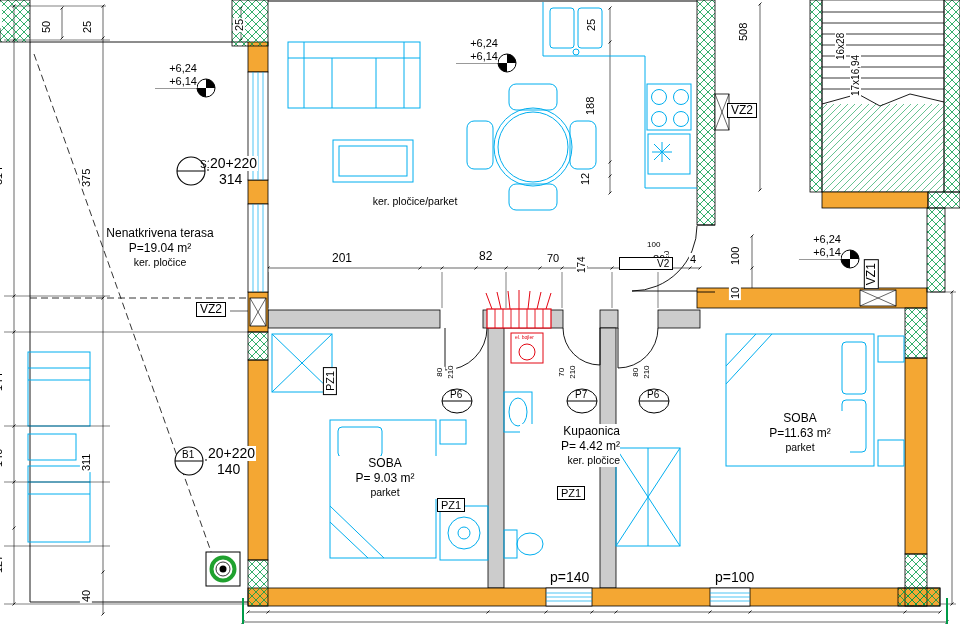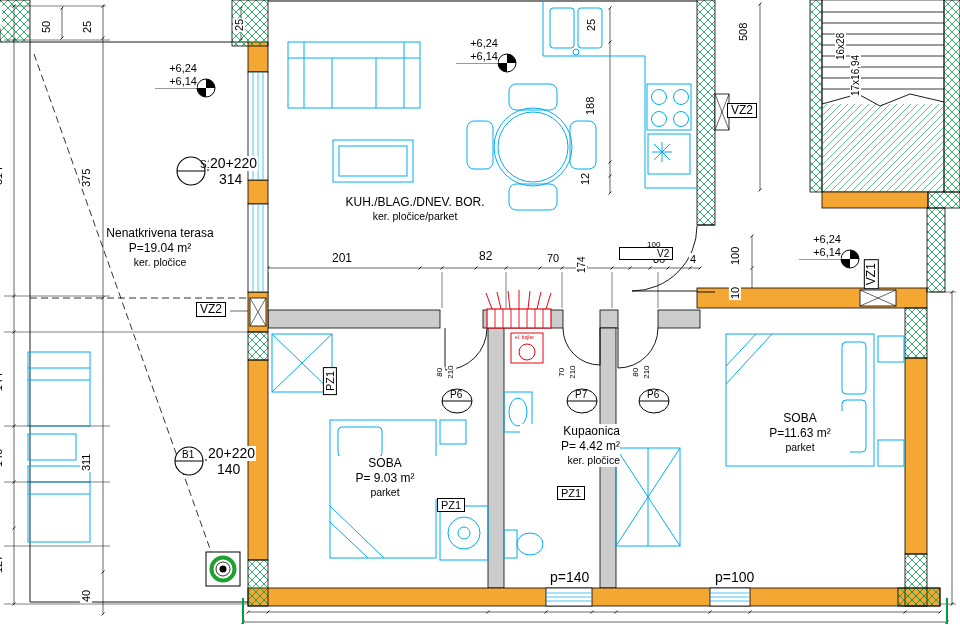--- a/index.html
+++ b/index.html
@@ -314,21 +314,21 @@
 
 <span class="lbl f12" style="left:331px;top:252px;">201</span>
 <span class="lbl f12" style="left:478px;top:250px;">82</span>
 <span class="lbl" style="left:546px;top:252px;">70</span>
 <span class="lbl f8" style="left:646px;top:241px;">100</span>
 <span class="lbl" style="left:652px;top:253px;">86</span>
 <span class="lbl" style="left:689px;top:253px;">4</span>
 <span class="lbl f9" style="left:549px;top:570px;">p=140</span>
 <span class="lbl f9" style="left:714px;top:570px;">p=100</span>
 
-<span class="lbl box f10" style="left:619px;top:247px;padding-left:37px;">V2</span>
+<span class="lbl box f10" style="left:619px;top:257px;padding-left:37px;">V2</span>
 <span class="lbl box f12" style="left:196px;top:302px;">VZ2</span>
 <span class="lbl box f12" style="left:727px;top:103px;">VZ2</span>
 <span class="lbl box f12 rot" style="left:879px;top:274px;">VZ1</span>
 <span class="lbl box rot" style="left:337px;top:381px;">PZ1</span>
 <span class="lbl box" style="left:437px;top:498px;">PZ1</span>
 <span class="lbl box" style="left:557px;top:486px;">PZ1</span>
 
 <div class="elev" style="left:151px;top:62px;">
   <span>+6,24</span>
   <span>+6,14</span>
@@ -360,21 +360,20 @@
 <span class="lbl rot f8" style="left:652px;top:371px;">210</span>
 
 <span class="lbl red" style="left:514px;top:335px;font-size:5px;">el. bojler</span>
 
 <div class="roomlbl" style="left:90px;top:226px;width:140px;background:transparent;">
   <span class="l1">Nenatkrivena terasa</span>
   <span class="l2">P=19.04 m²</span>
   <span class="l3">ker. pločice</span>
 </div>
 <div class="roomlbl" style="left:335px;top:195px;width:160px;background:transparent;">
-  <span class="l1">KUH./BLAG./DNEV. BOR.</span>
   <span class="l3">ker. pločice/parket</span>
 </div>
 <div class="roomlbl" style="left:333px;top:456px;width:104px;">
   <span class="l1">SOBA</span>
   <span class="l2">P= 9.03 m²</span>
   <span class="l3">parket</span>
 </div>
 <div class="roomlbl" style="left:520px;top:424px;width:100px;text-align:right;">
   <span class="l1">Kupaonica</span>
   <span class="l2">P= 4.42 m²</span>

